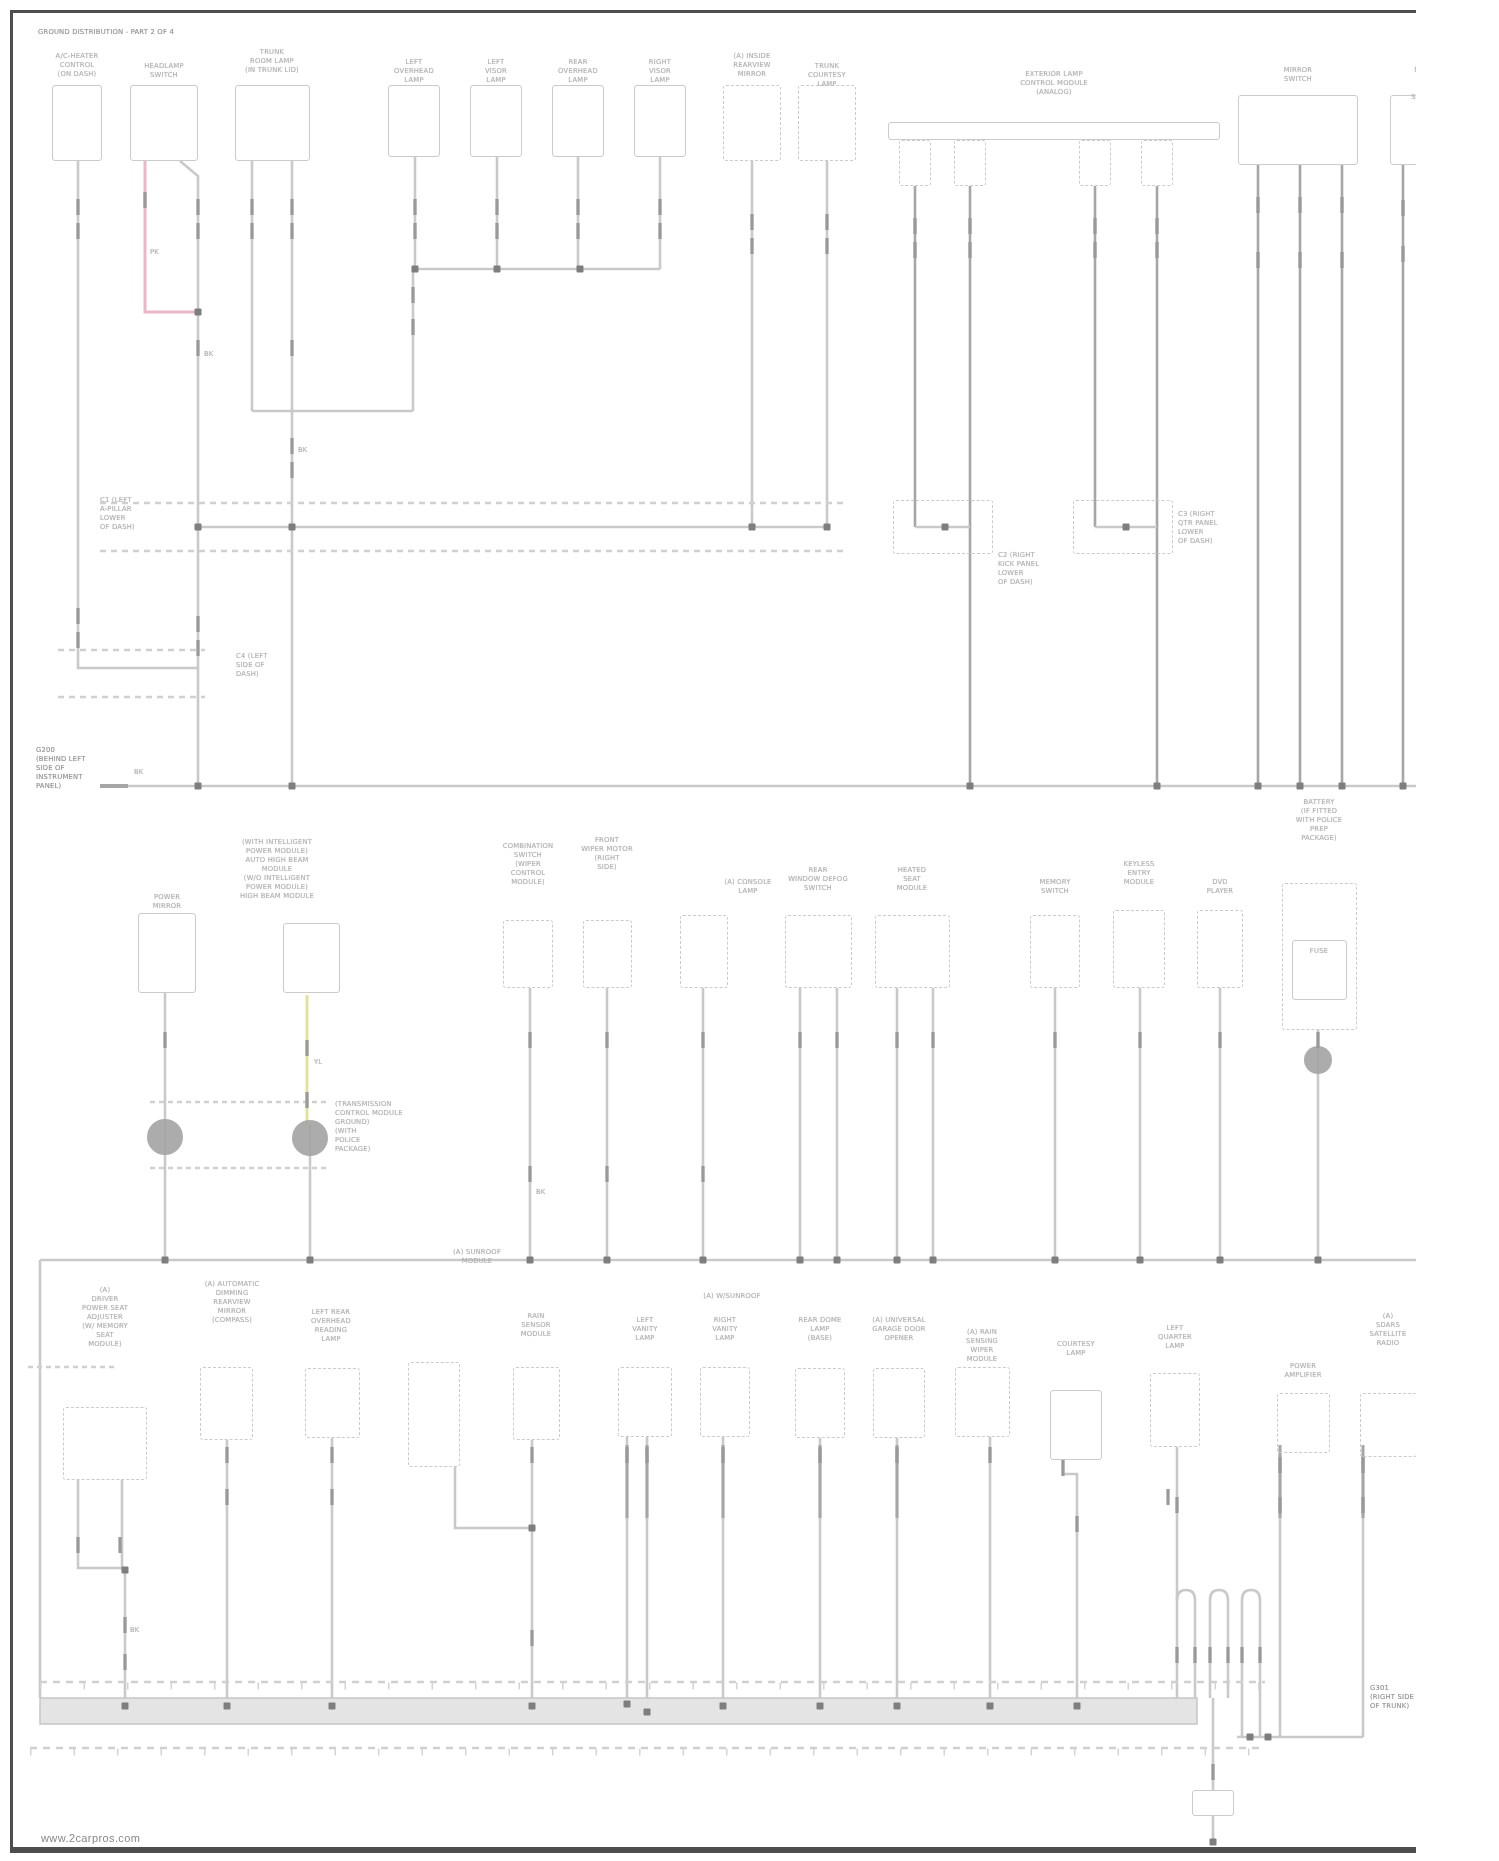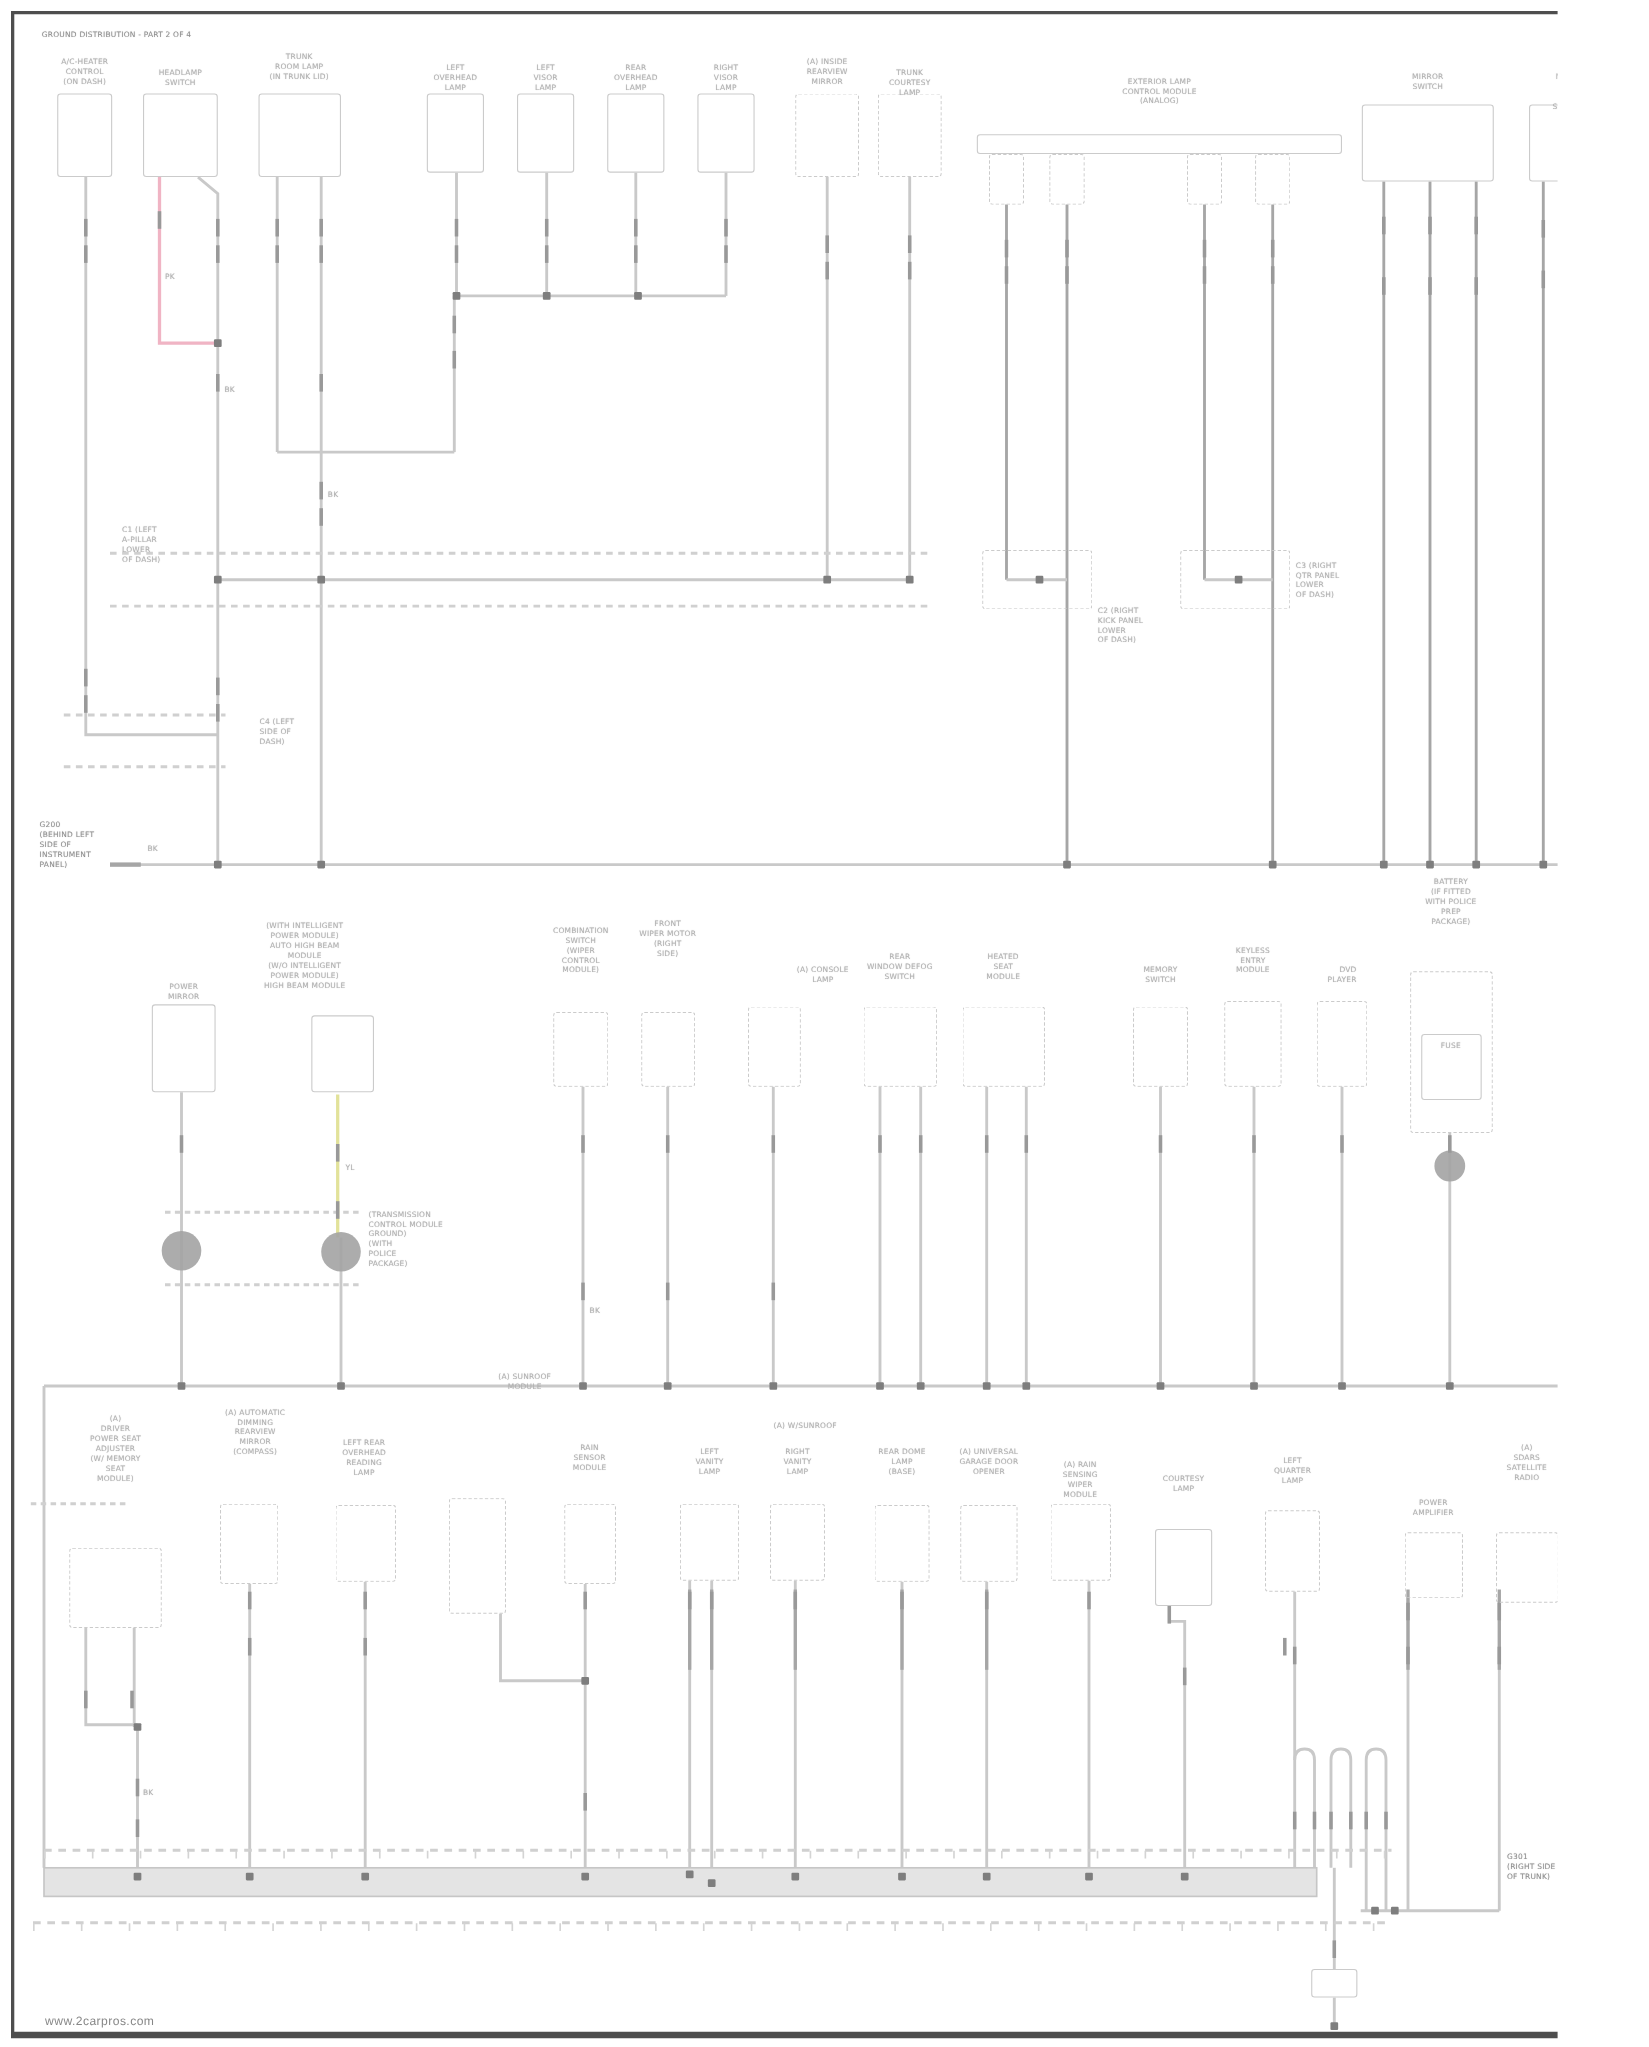--- a/index.html
+++ b/index.html
@@ -335,21 +335,21 @@
       <div class="dlabel" style="left: 827px; top: 62px;">TRUNK
 COURTESY
 LAMP</div>
       <div class="dlabel" style="left: 1054px; top: 70px;">EXTERIOR LAMP
 CONTROL MODULE
 (ANALOG)</div>
       <div class="dlabel" style="left: 1298px; top: 66px;">MIRROR
 SWITCH</div>
       <div class="dlabel" style="left: 1426px; top: 66px;">MULTI-AXIS
 G-SENSOR</div>
-      <div class="dlabel left" style="left: 100px; top: 478px; margin-left: 11px;">C1 (LEFT
+      <div class="dlabel left" style="left: 100px; top: 496px;">C1 (LEFT
 A-PILLAR
 LOWER
 OF DASH)</div>
       <div class="dlabel left" style="left: 998px; top: 510px; margin-top: 41px;">C2 (RIGHT
 KICK PANEL
 LOWER
 OF DASH)</div>
       <div class="dlabel left" style="left: 1178px; top: 510px;">C3 (RIGHT
 QTR PANEL
 LOWER
@@ -387,21 +387,21 @@
 WINDOW DEFOG
 SWITCH</div>
       <div class="dlabel" style="left: 912px; top: 866px;">HEATED
 SEAT
 MODULE</div>
       <div class="dlabel" style="left: 1055px; top: 878px;">MEMORY
 SWITCH</div>
       <div class="dlabel" style="left: 1139px; top: 860px;">KEYLESS
 ENTRY
 MODULE</div>
-      <div class="dlabel" style="left: 1220px; top: 878px; text-align: right;">DVD
+      <div class="dlabel" style="left: 1220px; top: 878px;">DVD
 PLAYER</div>
       <div class="dlabel" style="left: 1319px; top: 798px;">BATTERY
 (IF FITTED
 WITH POLICE
 PREP
 PACKAGE)</div>
       <div class="dlabel" style="left: 1319px; top: 947px;">FUSE</div>
       <div class="dlabel left" style="left: 335px; top: 1100px;">(TRANSMISSION
 CONTROL MODULE
 GROUND)

